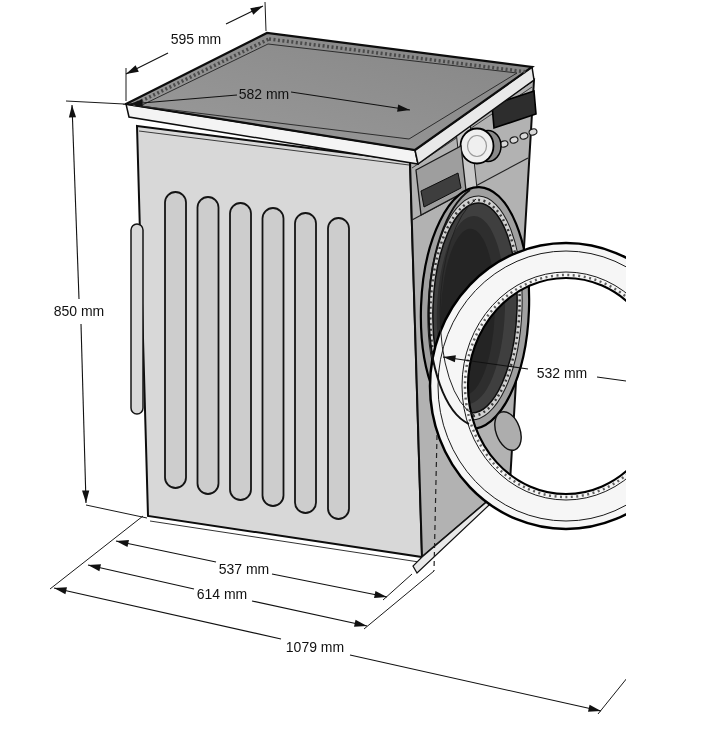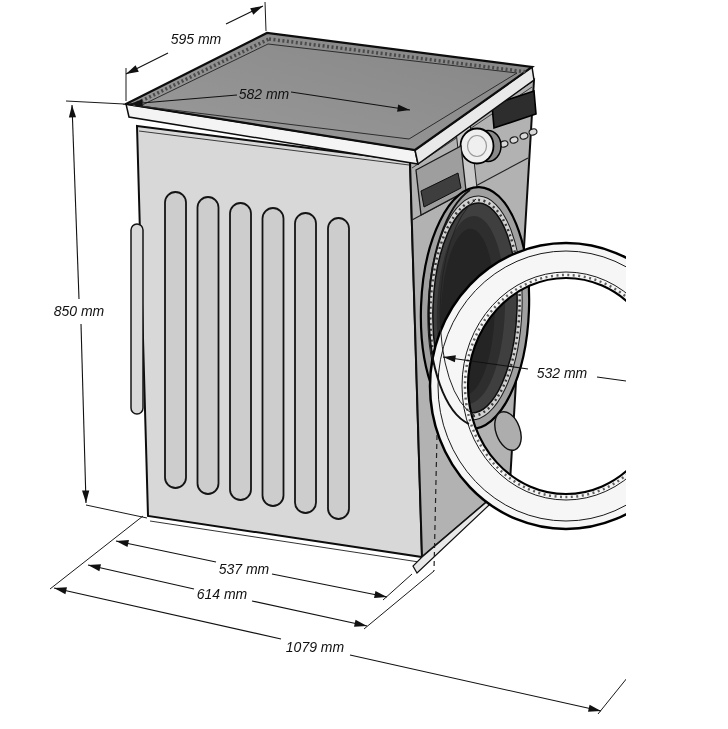--- a/index.html
+++ b/index.html
@@ -1,16 +1,16 @@
 <!DOCTYPE html>
 <html><head>
 <meta charset="utf-8">
 <style>
   html,body{margin:0;padding:0;background:#ffffff;}
-  .stage{width:626px;height:729px;position:relative;background:#ffffff;overflow:hidden;font-style:italic;}
+  .stage{width:626px;height:729px;position:relative;background:#ffffff;overflow:hidden;}
   svg{display:block;}
   text.dim-label{
     font-family:"Liberation Sans", sans-serif;
     font-size:14px;
     fill:#111111;
   }
 </style>
 </head>
 <body>
 

